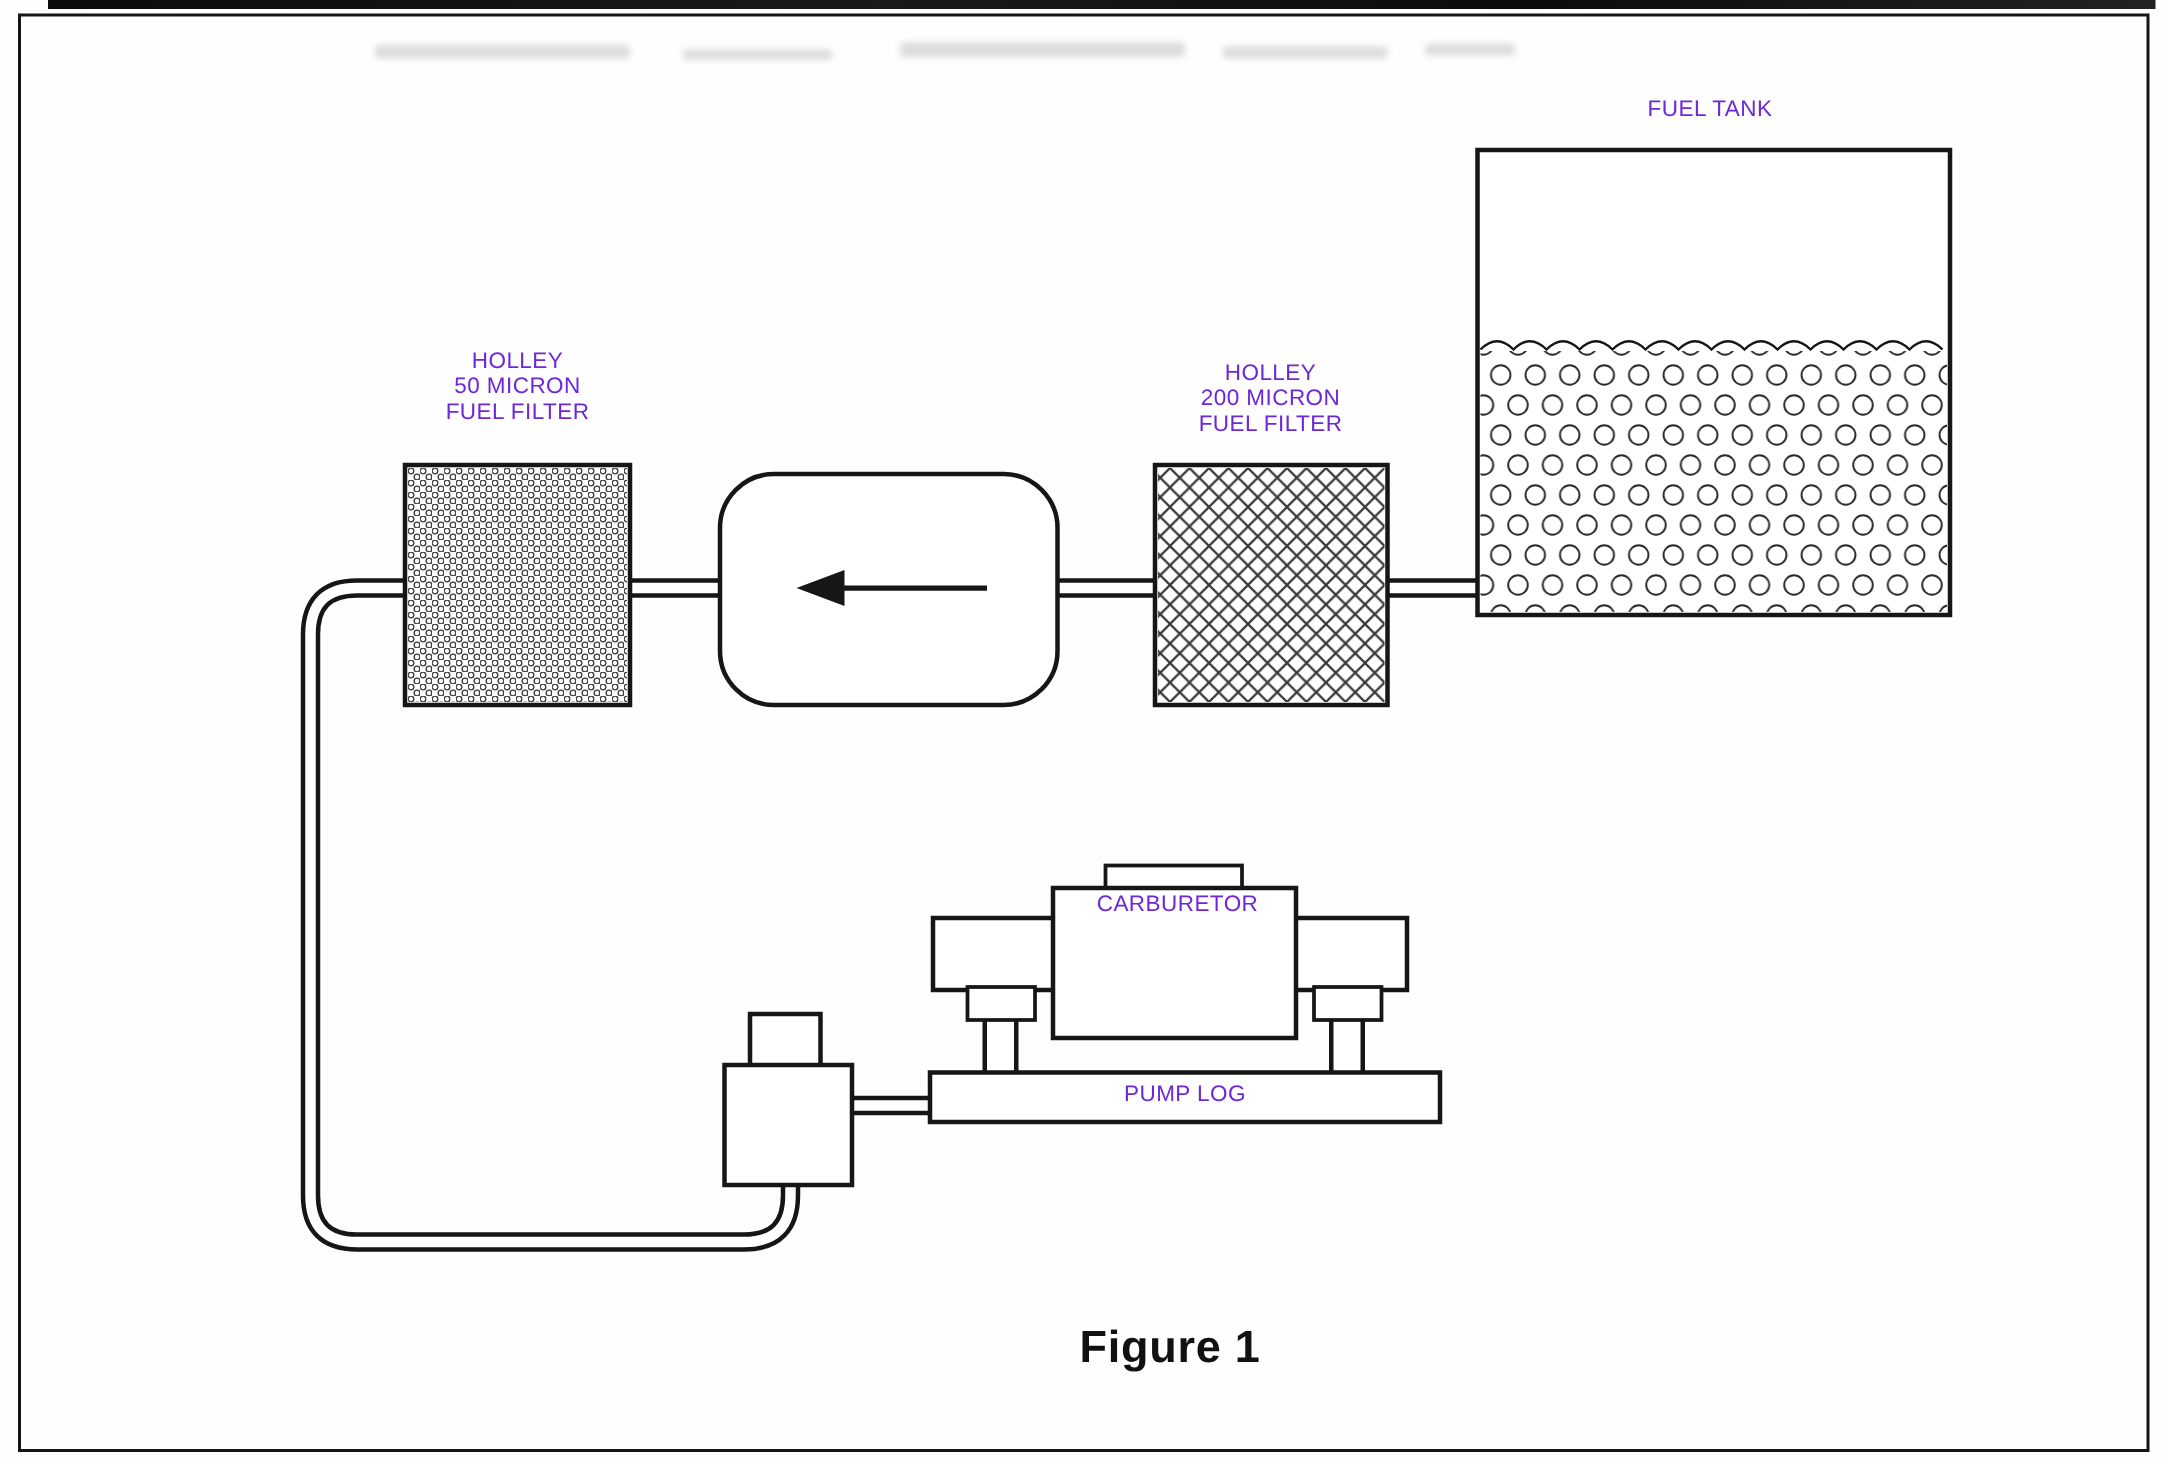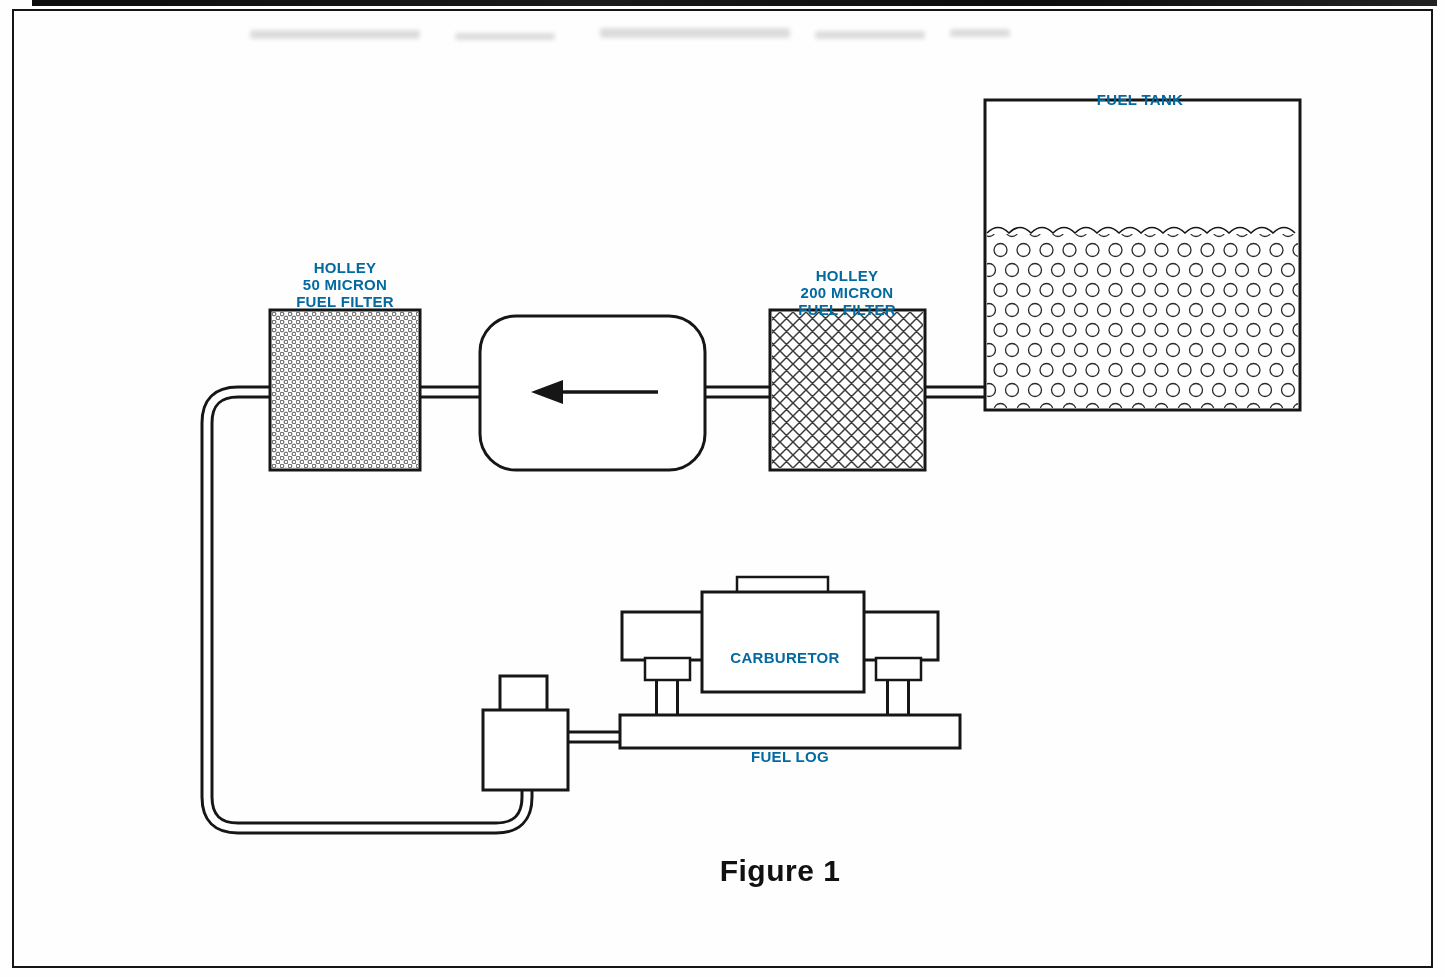--- a/index.html
+++ b/index.html
@@ -11,35 +11,35 @@
     overflow:hidden;
   }
   .frame{
     position:absolute;left:12px;top:9px;right:12px;bottom:9px;
     border:2px solid #151515;
   }
   svg.diagram{position:absolute;left:0;top:0;}
   .label{
     position:absolute;
     text-align:center;
-    font-weight:bold;
+    font-weight:normal;
     font-size:15px;
     line-height:17px;
-    color:#0369a1;
+    color:#6d28d9;
     letter-spacing:.3px;
     white-space:nowrap;
-    margin-top:27px;
   }
   .caption{
     position:absolute;
     text-align:center;
     font-weight:bold;
     font-size:30px;
     color:#111;
     letter-spacing:.5px;
+    margin-top:28px;
   }
   .artifact-bar{
     position:absolute;top:0;left:32px;right:8px;height:6px;
     background:linear-gradient(90deg,#0c0c0c 0%,#1a1a1a 40%,#0c0c0c 70%,#222 100%);
   }
   .smudge{
     position:absolute;background:#8f8f8f;opacity:.30;
     filter:blur(2px);border-radius:3px;
   }
 </style>
@@ -149,23 +149,23 @@
     <div>FUEL FILTER</div>
   </div>
 
 
   <div class="label" style="left:757px;top:240px;width:180px">
     <div>HOLLEY</div>
     <div>200 MICRON</div>
     <div>FUEL FILTER</div>
   </div>
 
-  <div class="label" style="left:703px;top:622px;width:164px">
+  <div class="label" style="left:703px;top:594px;width:164px">
     <div>CARBURETOR</div>
   </div>
 
   <div class="label" style="left:620px;top:721px;width:340px">
-    <div>FUEL LOG</div>
+    <div>PUMP LOG</div>
   </div>
 
   <div class="caption" style="left:600px;top:854px;width:360px">Figure 1</div>
 
 </div>
 
 </body></html>

